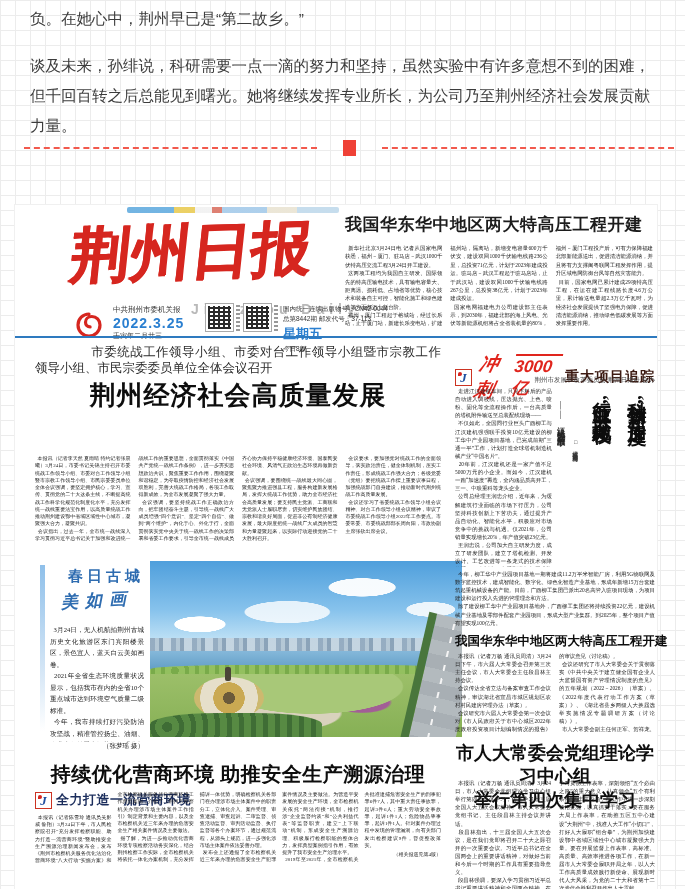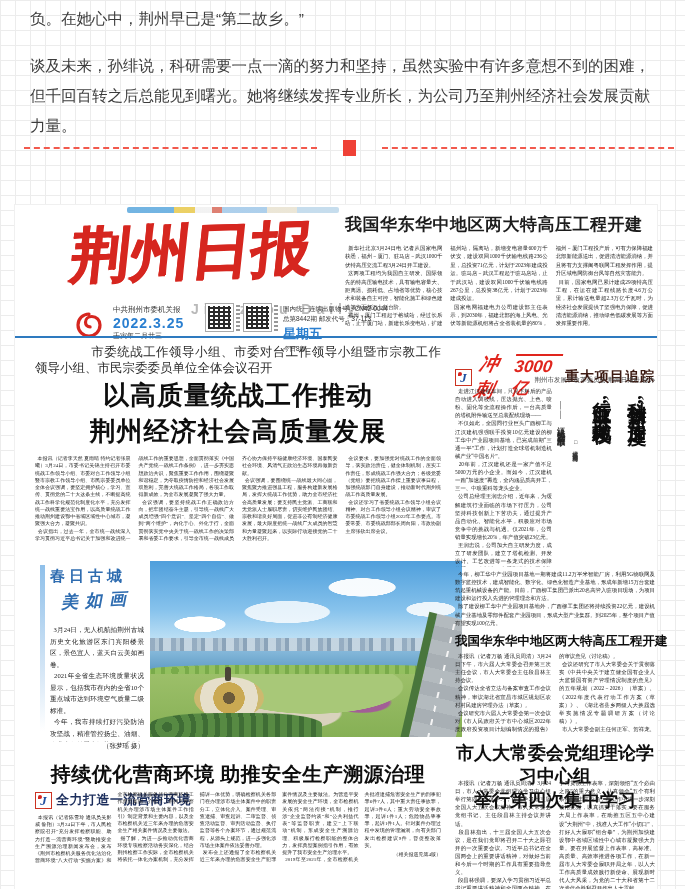--- a/index.html
+++ b/index.html
@@ -54,21 +54,21 @@
   .main-kicker{position:absolute;left:20px;top:140px;width:406px;font-family:var(--sans);
     font-size:12.5px;line-height:1.25;color:#2b2b2b;text-indent:4.5em;text-align:justify;}
   .main-h{position:absolute;left:20px;top:172px;width:406px;text-align:center;font-family:var(--sans);
     font-weight:900;font-size:26px;line-height:1.4;letter-spacing:1px;color:#0d0d0d;}
   .main-b{position:absolute;left:20px;top:250px;width:406px;height:103px;column-count:4;column-gap:8px;
     font-size:5px;line-height:1.45;text-align:justify;white-space:pre-wrap;overflow:hidden;color:#222;}
   
   .caption{position:absolute;left:25px;top:356px;width:110px;height:176px;padding:6px 6px 4px 10px;}
   .caption .bar{position:absolute;left:0;top:4px;width:5px;height:166px;
     background:linear-gradient(180deg,#8fc0ea,#dceaf7 70%,transparent);}
-  .cap-title{font-size:15px;font-weight:600;color:#2e6cb0;text-align:left;letter-spacing:4px;}
+  .cap-title{font-size:15px;font-weight:600;color:#2e6cb0;text-align:right;letter-spacing:4px;}
   .cap-script{font-size:17px;font-weight:bold;font-style:italic;color:#2e6cb0;text-align:center;
     letter-spacing:7px;margin-top:3px;transform:rotate(-3deg);}
   .cap-body{margin-top:12px;font-size:6.6px;line-height:1.75;text-align:justify;white-space:pre-wrap;color:#222;height:118px;overflow:hidden;}
   .cap-credit{font-size:6.6px;text-align:right;color:#222;}
   
   .photo{position:absolute;left:135px;top:356px;width:312px;height:176px;overflow:hidden;background:#bfe0f2;}
   .ph-sky{position:absolute;inset:0 0 50% 0;background:
     radial-gradient(ellipse 42px 13px at 16% 72%,#fff 0 60%,transparent 62%),
     radial-gradient(ellipse 55px 15px at 68% 30%,rgba(255,255,255,.95) 0 60%,transparent 62%),
     radial-gradient(ellipse 70px 18px at 44% 58%,rgba(255,255,255,.8) 0 60%,transparent 62%),
@@ -187,21 +187,20 @@
   这两项工程均为我国自主研发、国际领先的特高压输电技术，具有输电容量大、距离远、损耗低、占地省等优势，核心技术和装备自主可控，智能化施工和绿色建造等方面都迈上新台阶。
   福州－厦门工程起于榕城站，经过长乐站，止于厦门站，新建长乐变电站，扩建福州站，隔离站，新增变电容量600万千伏安，建设双回1000千伏输电线路236公里，总投资71亿元，计划于2023年建成投运。驻马店－武汉工程起于驻马店站，止于武汉站，建设双回1000千伏输电线路267公里，总投资38亿元，计划于2023年建成投运。
   国家电网福建电力公司建设部主任表示，到2030年，福建北部的海上风电、光伏等新能源机组将占全省装机量的80%，福州－厦门工程投产后，可有力保障福建北部新能源送出，促进清洁能源消纳，并且将有力支撑闽粤联网工程发挥作用，提升区域电网防御台风等自然灾害能力。
   目前，国家电网已累计建成29项特高压工程，在运在建工程线路长度4.6万公里，累计输送电量超2.3万亿千瓦时，为经济社会发展提供了坚强电力保障，促进清洁能源消纳，推动绿色低碳发展等方面发挥重要作用。</div>
     </div>
 
     <div class="bluerule"></div>
 
     <div class="main-kicker">市委统战工作领导小组、市委对台工作领导小组暨市宗教工作领导小组、市民宗委委员单位全体会议召开</div>
     <div class="main-h">
-      <div>以高质量统战工作推动</div>
       <div>荆州经济社会高质量发展</div>
     </div>
     <div class="main-b">  本报讯（记者李天然 夏雨晴 特约记者张晨曦）3月24日，市委书记吴锦主持召开市委统战工作领导小组、市委对台工作领导小组暨市宗教工作领导小组、市民宗委委员单位全体会议强调，要坚定拥护核心，学习、宣传、贯彻党的二十大这条主线，不断提高统战工作科学化规范化制度化水平，充分发挥统一战线重要法宝作用，以高质量统战工作推动荆州建设鄂中省域区域性中心城市，凝聚强大合力，凝聚共识。
   会议指出，过去一年，全市统一战线深入学习贯彻习近平总书记关于加强和改进统一战线工作的重要思想，全面贯彻落实《中国共产党统一战线工作条例》，进一步夯实思想政治共识，聚焦重要工作作用，围绕凝聚和谐稳定，为夺取疫情防控和经济社会发展双胜利，完善大统战工作格局，各项工作取得新成效，为全市发展凝聚了强大力量。
   会议强调，要坚持统战工作正确政治方向，把牢团结奋斗主题，引导统一战线广大成员增强“四个意识”、坚定“四个自信”、做到“两个维护”，内化于心、外化于行，全面贯彻落实党中央关于统一战线工作的决策部署和省委工作要求，引导全市统一战线成员齐心协力保持平稳健康经济环境、国泰民安社会环境、风清气正政治生态环境再做新贡献。
   会议强调，要围绕统一战线最大同心圆，聚焦聚力推进强县工程，服务构建新发展格局，发挥大统战工作优势，助力全市经济社会高质量发展；要支持民主党派、工商联和无党派人士履职尽责，切实维护民族团结、宗教和谐良好局面，促进非公有制经济健康发展，最大限度把统一战线广大成员的智慧和力量凝聚起来，以实际行动迎接党的二十大胜利召开。
   会议要求，要加强党对统战工作的全面领导，落实政治责任，健全体制机制，压实工作责任，形成统战工作强大合力；各级党委（党组）要把统战工作摆上重要议事日程，加强统战部门自身建设，推动新时代荆州统战工作高质量发展。
   会议还学习了省委统战工作领导小组会议精神、对台工作领导小组会议精神，审议了市委统战工作领导小组2022年工作要点。市委常委、市委统战部部长周向阳，市政协副主席张钦出席会议。</div>
 
     <div class="caption">

